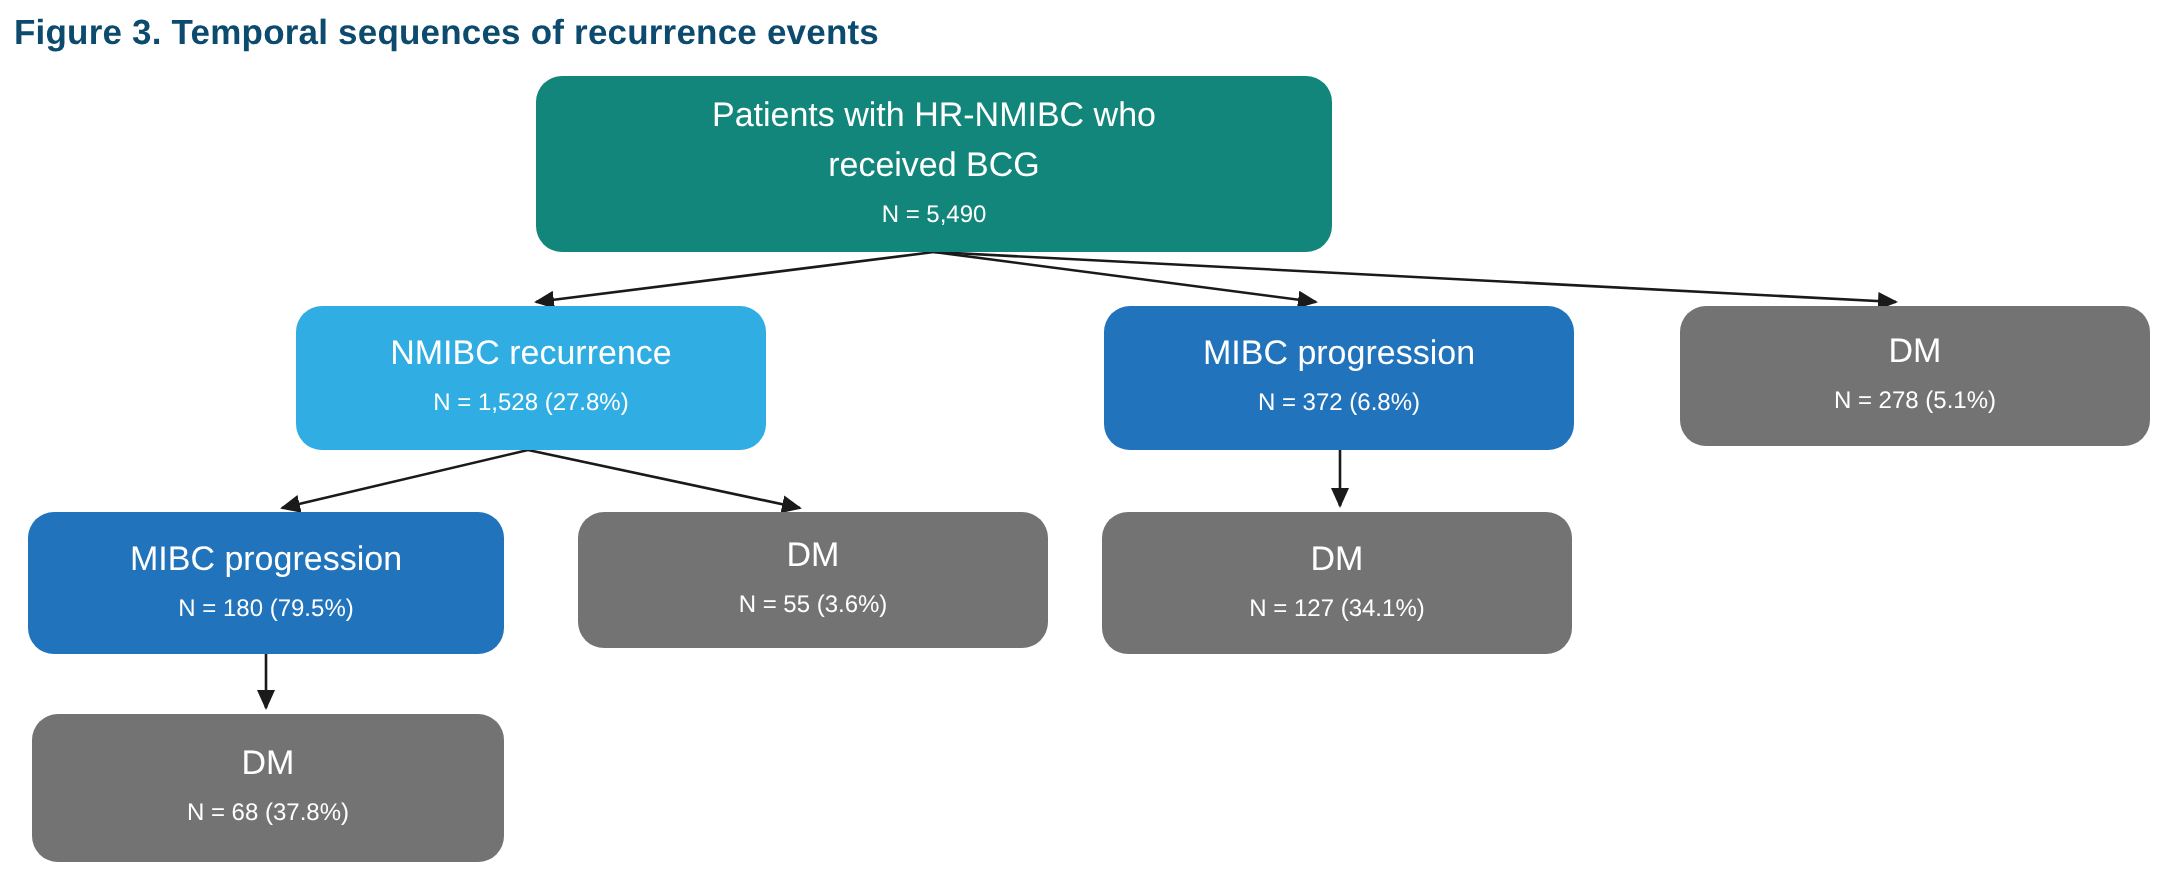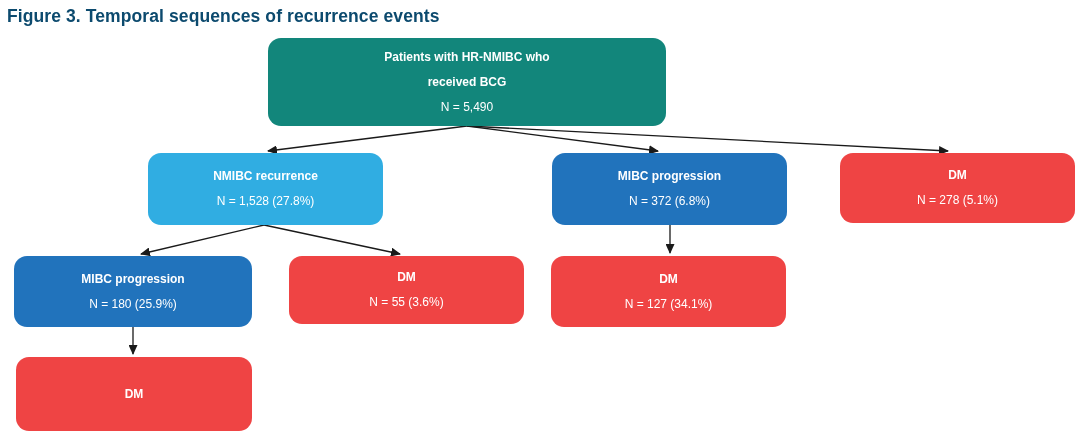--- a/index.html
+++ b/index.html
@@ -35,26 +35,26 @@
     z-index: 2;
     border-radius: 13px;
     color: #ffffff;
     display: flex;
     flex-direction: column;
     align-items: center;
     justify-content: center;
     text-align: center;
     line-height: 25px;
   }
-  .node .label { font-size: 12px; font-weight: bold; }
+  .node .label { font-size: 17px; font-weight: normal; }
   .node .value { font-size: 12px; font-weight: normal; }
   .teal  { background: #12867B; }
   .lblue { background: #30ADE2; }
   .mblue { background: #2173BC; }
-  .navy  { background: #ef4444; }
+  .navy  { background: #737373; }
 
   
   #node-root    { left: 268px; top: 38px;  width: 398px; height: 88px; }
   #node-nmibc   { left: 148px; top: 153px; width: 235px; height: 72px; }
   #node-mibc372 { left: 552px; top: 153px; width: 235px; height: 72px; }
   #node-dm278   { left: 840px; top: 153px; width: 235px; height: 70px; }
   #node-mibc180 { left: 14px;  top: 256px; width: 238px; height: 71px; }
   #node-dm55    { left: 289px; top: 256px; width: 235px; height: 68px; }
   #node-dm127   { left: 551px; top: 256px; width: 235px; height: 71px; }
   #node-dm68    { left: 16px;  top: 357px; width: 236px; height: 74px; }
@@ -99,30 +99,31 @@
     <div class="value">N = 372 (6.8%)</div>
   </div>
 
   <div id="node-dm278" class="node navy">
     <div class="label">DM</div>
     <div class="value">N = 278 (5.1%)</div>
   </div>
 
   <div id="node-mibc180" class="node mblue">
     <div class="label">MIBC progression</div>
-    <div class="value">N = 180 (25.9%)</div>
+    <div class="value">N = 180 (79.5%)</div>
   </div>
 
   <div id="node-dm55" class="node navy">
     <div class="label">DM</div>
     <div class="value">N = 55 (3.6%)</div>
   </div>
 
   <div id="node-dm127" class="node navy">
     <div class="label">DM</div>
     <div class="value">N = 127 (34.1%)</div>
   </div>
 
   <div id="node-dm68" class="node navy">
     <div class="label">DM</div>
+    <div class="value">N = 68 (37.8%)</div>
   </div>
 
 </div>
 
 </body></html>

